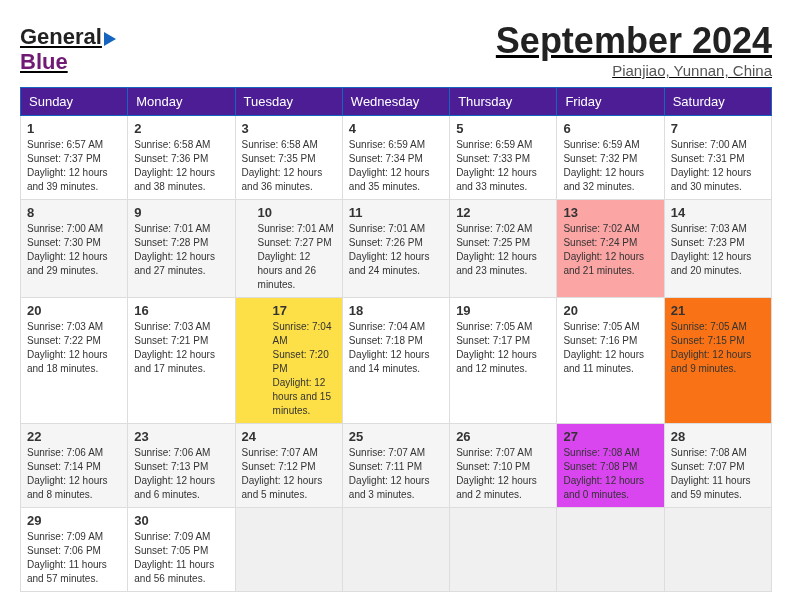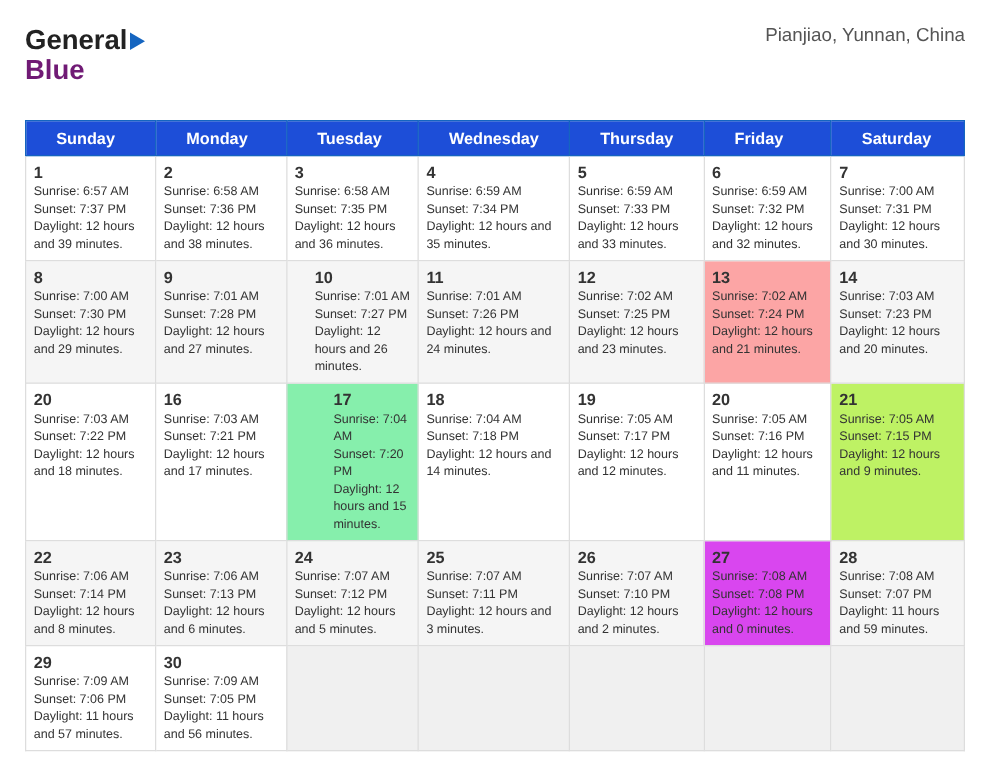--- a/index.html
+++ b/index.html
@@ -6,45 +6,46 @@
     body {
       font-family: Arial, sans-serif;
       background: #fff;
       width: 792px;
       min-height: 612px;
       padding: 20px;
     }
     .header {
       display: flex;
       justify-content: space-between;
-      align-items: flex-start;
-      margin-bottom: 28px;
+      align-items: center;
+      margin-bottom: 8px;
+      text-decoration: underline;
     }
     .title-area { text-align: right; }
     .month-title {
       font-size: 36px;
       font-weight: bold;
       color: #222;
     }
     .subtitle {
       font-size: 15px;
       color: #555;
     }
     .calendar {
       width: 100%;
       border-collapse: collapse;
       border: 1px solid #ccc;
     }
     .calendar th {
-      background: #1d4ed8;
+      background: #4c1d95;
       color: #fff;
       font-size: 13px;
-      font-weight: bold;
+      font-weight: normal;
       text-align: left;
-      padding: 6px 24px;
+      padding: 6px 8px;
       border: 1px solid #1565C0;
     }
     .calendar td {
       vertical-align: top;
       border: 1px solid #ddd;
       padding: 5px 6px;
       width: 14.28%;
       min-height: 80px;
       font-size: 10.5px;
       color: #333;
@@ -76,20 +77,21 @@
     <div>
       <div style="font-size:22px; font-weight:bold; line-height:1.1;">
         <span style="color:#222;">General</span><span style="display:inline-block; width:0; height:0; border-top:7px solid transparent; border-bottom:7px solid transparent; border-left:12px solid #1565C0; margin-left:2px; vertical-align:middle;"></span>
       </div>
       <div style="font-size:22px; font-weight:bold; color:#701a75; line-height:1.1;">
         <span>Blue</span>
       </div>
     </div>
   </div>
   <div class="title-area">
+    <div class="month-title">September 2024</div>
     <div class="subtitle">Pianjiao, Yunnan, China</div>
   </div>
 </div>
 
 <table class="calendar">
   <thead>
     <tr>
     <th>Sunday</th>
         <th>Monday</th>
         <th>Tuesday</th>
@@ -162,37 +164,37 @@
       </tr>
       <tr>
         <td style="background: rgb(255, 255, 255);">
           <span class="day-number">20</span>
           <div class="day-info">Sunrise: 7:03 AM<br>Sunset: 7:22 PM<br>Daylight: 12 hours and 18 minutes.</div>
         </td>
         <td style="background: rgb(255, 255, 255);">
           <span class="day-number">16</span>
           <div class="day-info">Sunrise: 7:03 AM<br>Sunset: 7:21 PM<br>Daylight: 12 hours and 17 minutes.</div>
         </td>
-        <td style="background: #86efac; padding-left: 37px;">
+        <td style="background: #fde047; padding-left: 37px;">
           <span class="day-number">17</span>
           <div class="day-info">Sunrise: 7:04 AM<br>Sunset: 7:20 PM<br>Daylight: 12 hours and 15 minutes.</div>
         </td>
         <td style="background: rgb(255, 255, 255);">
           <span class="day-number">18</span>
           <div class="day-info">Sunrise: 7:04 AM<br>Sunset: 7:18 PM<br>Daylight: 12 hours and 14 minutes.</div>
         </td>
         <td style="background: rgb(255, 255, 255);">
           <span class="day-number">19</span>
           <div class="day-info">Sunrise: 7:05 AM<br>Sunset: 7:17 PM<br>Daylight: 12 hours and 12 minutes.</div>
         </td>
         <td style="background: rgb(255, 255, 255);">
           <span class="day-number">20</span>
           <div class="day-info">Sunrise: 7:05 AM<br>Sunset: 7:16 PM<br>Daylight: 12 hours and 11 minutes.</div>
         </td>
-        <td style="background: #bef264;">
+        <td style="background: #f97316;">
           <span class="day-number">21</span>
           <div class="day-info">Sunrise: 7:05 AM<br>Sunset: 7:15 PM<br>Daylight: 12 hours and 9 minutes.</div>
         </td>
       </tr>
       <tr>
         <td style="background: rgb(245, 245, 245);">
           <span class="day-number">22</span>
           <div class="day-info">Sunrise: 7:06 AM<br>Sunset: 7:14 PM<br>Daylight: 12 hours and 8 minutes.</div>
         </td>
         <td style="background: rgb(245, 245, 245);">

